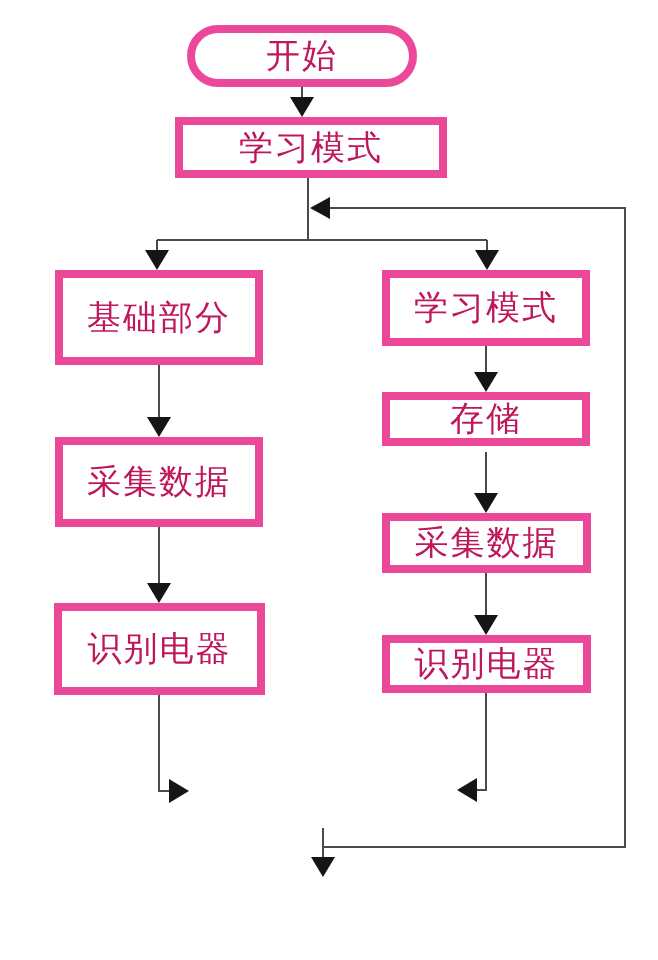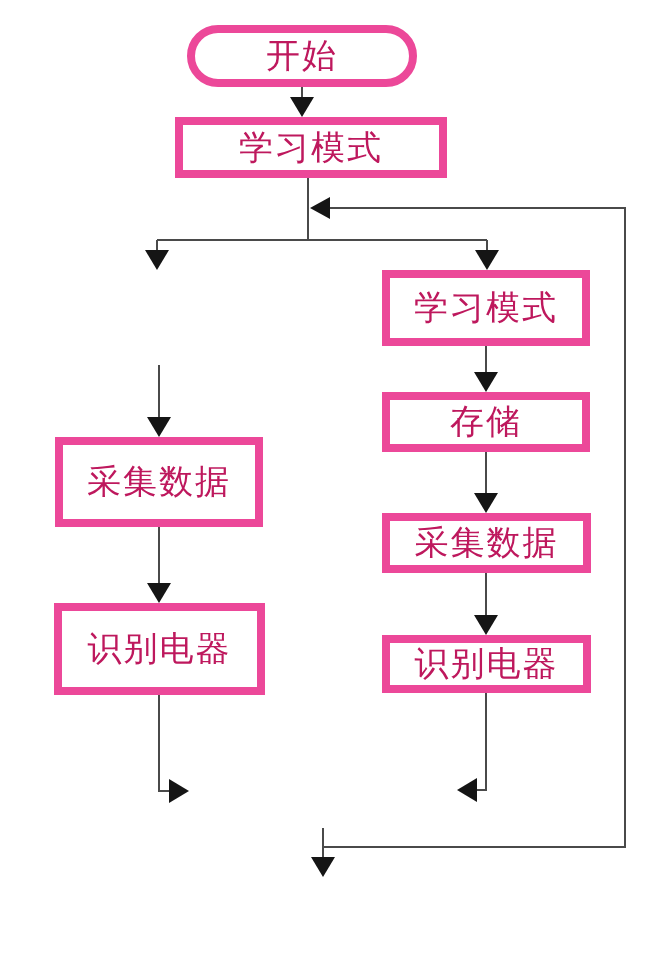--- a/index.html
+++ b/index.html
@@ -46,21 +46,21 @@
     white-space: nowrap;
   }
   .terminator { border-radius: 31px; }
 
   #node-start          { left:187px; top:25px;  width:230px; height:62px; }
   #node-init           { left:175px; top:117px; width:272px; height:61px; }
   #node-basic          { left:55px;  top:270px; width:208px; height:95px; }
   #node-collect-left   { left:55px;  top:437px; width:208px; height:90px; }
   #node-identify-left  { left:54px;  top:603px; width:211px; height:92px; }
   #node-learn          { left:382px; top:270px; width:208px; height:76px; }
-  #node-store          { left:382px; top:392px; width:208px; height:60px;justify-content:center; }
+  #node-store          { left:382px; top:392px; width:208px; height:54px;justify-content:center; }
   #node-collect-right  { left:382px; top:513px; width:209px; height:60px; }
   #node-identify-right { left:382px; top:635px; width:209px; height:58px; }
   #node-display        { left:189px; top:756px; width:268px; height:72px; }
   #node-end            { left:207px; top:877px; width:233px; height:62px; }
 </style>
 </head>
 <body>
 
 <div class="canvas">
 
@@ -108,20 +108,23 @@
   </svg>
 
   <div class="node terminator" id="node-start">
     <span>开始</span>
   </div>
 
   <div class="node" id="node-init">
     <span>学习模式</span>
   </div>
 
+  <div class="node" id="node-basic">
+    <span>基础部分</span>
+  </div>
 
   <div class="node" id="node-collect-left">
     <span>采集数据</span>
   </div>
 
   <div class="node" id="node-identify-left">
     <span>识别电器</span>
   </div>
 
   <div class="node" id="node-learn">

